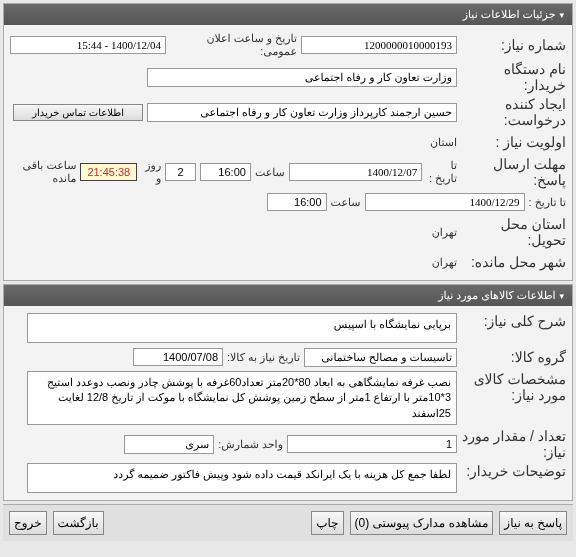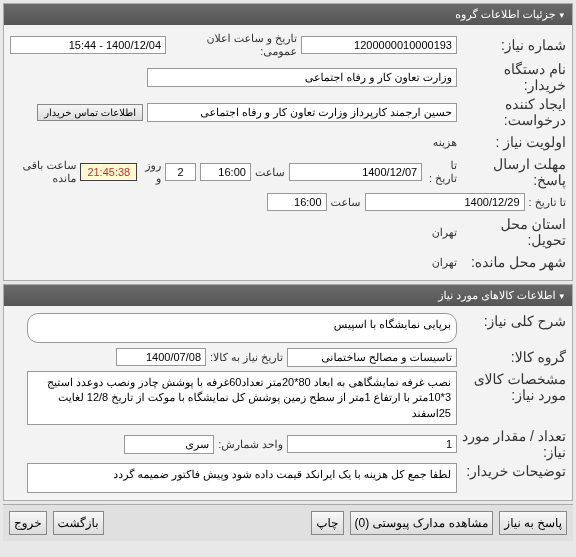--- a/index.html
+++ b/index.html
@@ -48,27 +48,27 @@
 }
 .field {
   background: #fff;
   border: 1px solid #999;
   padding: 2px 4px;
   font-size: 11px;
   min-height: 18px;
   text-align: right;
 }
 .field-long { width: 310px; }
-.field-med  { width: 160px; }
+.field-med  { width: 160px; font-family: Liberation Serif, serif; }
 .field-sm   { width: 60px; }
 .field-num  { width: 35px; text-align: center; }
 .btn-small {
   background: linear-gradient(to bottom,#f6f6f6,#ddd);
   border: 1px solid #888;
-  padding: 2px 6px;
+  padding: 2px 18px;
   font-size: 10px;
   cursor: pointer;
   text-align: center;
 }
 .timer {
   color: #b33;
   background: #fff8d0;
   border: 1px solid #404040;
   padding: 2px 6px;
 }
@@ -99,21 +99,21 @@
   cursor: pointer;
 }
 .footer .spacer { flex: 1; }
 </style>
 </head>
 <body>
 
 <div class="panel">
   <div class="panel-header">
     <span class="chev">▾</span>
-    <span>جزئیات اطلاعات گروه</span>
+    <span>جزئیات اطلاعات نیاز</span>
   </div>
   <div class="panel-body">
 
     <div class="row">
       <span class="label">شماره نیاز:</span>
       <span class="field field-med">1200000010000193</span>
       <span class="txt">تاریخ و ساعت اعلان عمومی:</span>
       <span class="field field-med">1400/12/04 - 15:44</span>
     </div>
 
@@ -123,21 +123,21 @@
     </div>
 
     <div class="row">
       <span class="label">ایجاد کننده درخواست:</span>
       <span class="field field-long">حسین ارجمند کارپرداز وزارت تعاون کار و رفاه اجتماعی</span>
       <button class="btn-small">اطلاعات تماس خریدار</button>
     </div>
 
     <div class="row">
       <span class="label">اولویت نیاز :</span>
-      <span class="txt">هزینه</span>
+      <span class="txt">استان</span>
     </div>
 
     <div class="row">
       <span class="label">مهلت ارسال پاسخ:</span>
       <span class="txt">تا تاریخ :</span>
       <span class="field field-med">1400/12/07</span>
       <span class="txt">ساعت</span>
       <span class="field field-sm">16:00</span>
       <span class="field field-num">2</span>
       <span class="txt">روز و</span>
@@ -167,26 +167,26 @@
 
 <div class="panel">
   <div class="panel-header">
     <span class="chev">▾</span>
     <span>اطلاعات کالاهای مورد نیاز</span>
   </div>
   <div class="panel-body">
 
     <div class="row" style="align-items:flex-start;">
       <span class="label">شرح کلی نیاز:</span>
-      <div class="textarea" style="min-height:30px;border-radius:11px;">برپایی نمایشگاه با اسپیس</div>
+      <div class="textarea" style="min-height:30px;">برپایی نمایشگاه با اسپیس</div>
     </div>
 
     <div class="row">
       <span class="label">گروه کالا:</span>
-      <span class="field" style="width:170px;">تاسیسات و مصالح ساختمانی</span>
+      <span class="field" style="width:153px;">تاسیسات و مصالح ساختمانی</span>
       <span class="txt">تاریخ نیاز به کالا:</span>
       <span class="field" style="width:90px;">1400/07/08</span>
     </div>
 
     <div class="row" style="align-items:flex-start;">
       <span class="label">مشخصات کالای مورد نیاز:</span>
       <div class="textarea">نصب غرفه نمایشگاهی به ابعاد 80*20متر تعداد60غرفه با پوشش چادر ونصب دوعدد استیج 3*10متر با ارتفاع 1متر از سطح زمین پوشش کل نمایشگاه با موکت از تاریخ 12/8 لغایت 25اسفند</div>
     </div>
 
     <div class="row">

